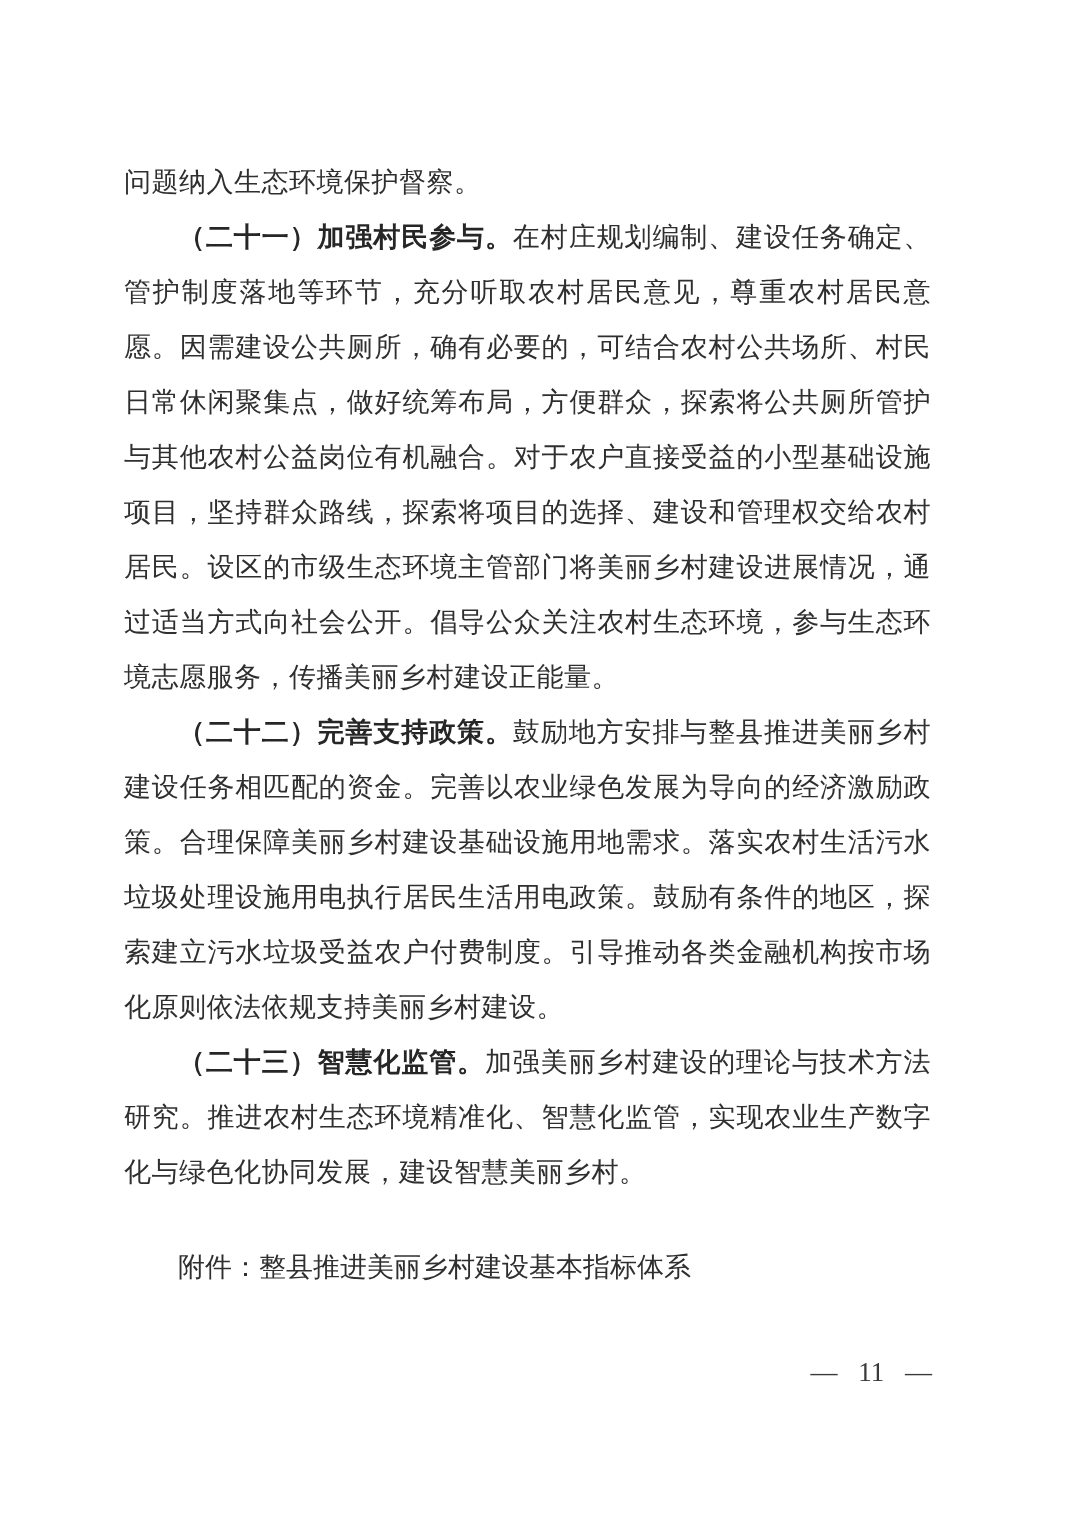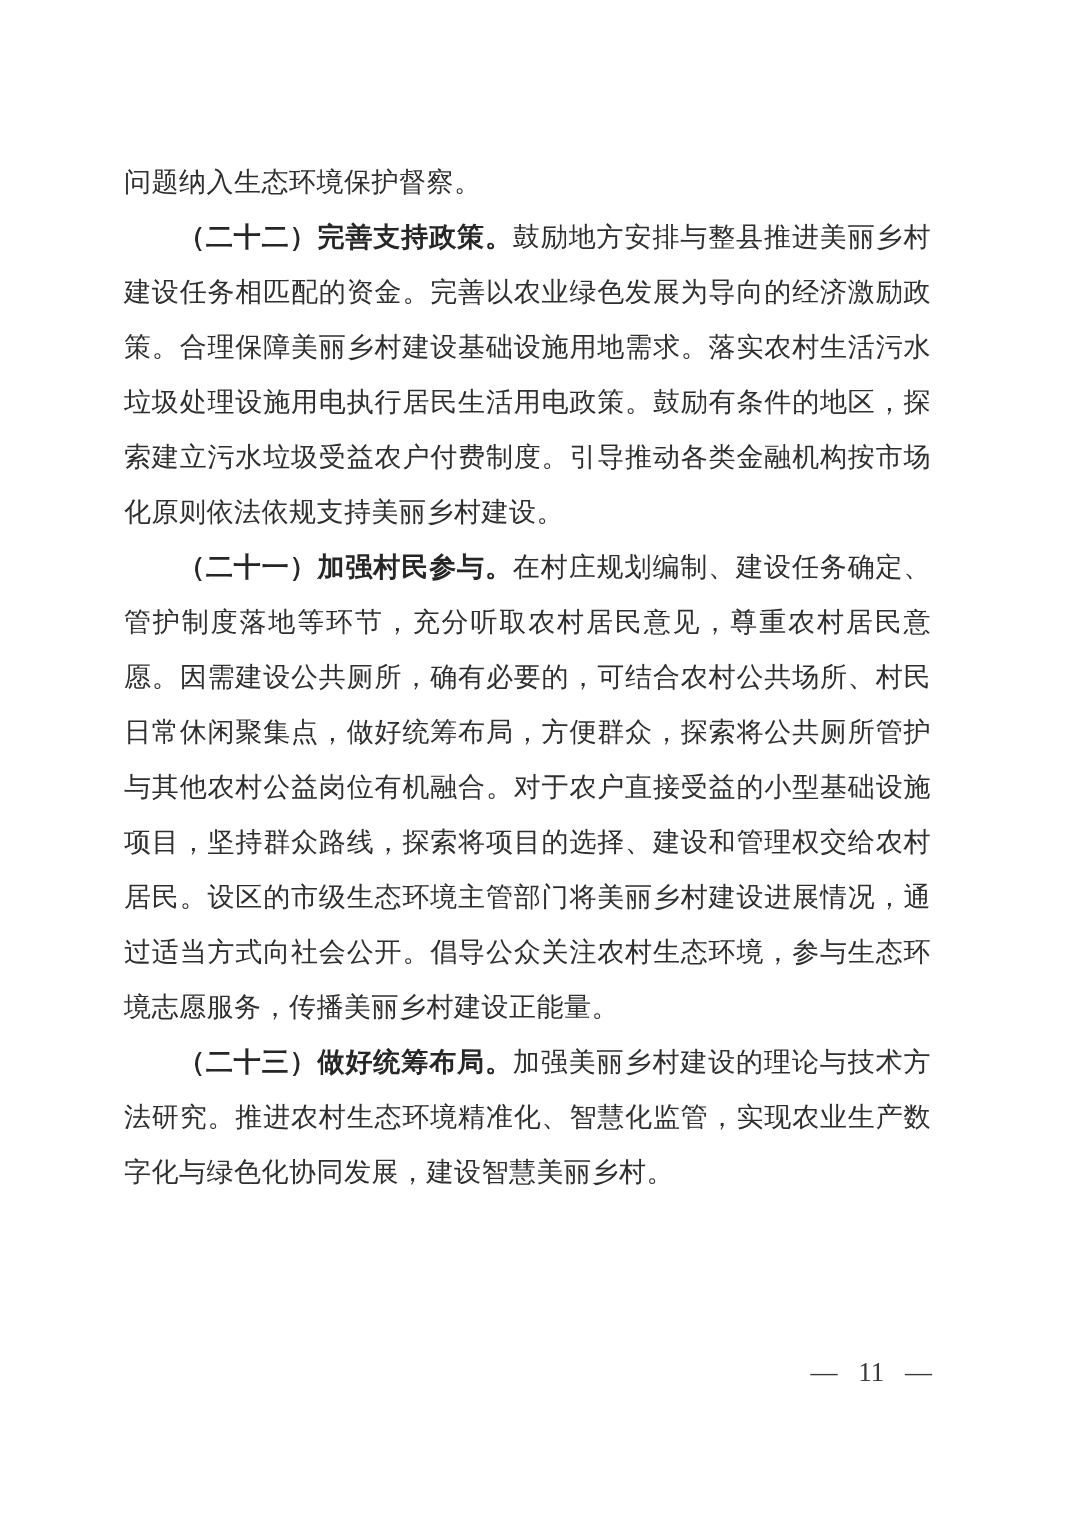--- a/index.html
+++ b/index.html
@@ -54,23 +54,24 @@
   }
 </style>
 </head>
 <body>
 
 <div class="page">
   <div class="content">
 
     <p class="para"><span>问题纳入生态环境保护督察。</span></p>
 
+    <p class="para indent"><span class="heading">（二十一）加强村民参与。</span><span>在村庄规划编制、建设任务确定、管护制度落地等环节，充分听取农村居民意见，尊重农村居民意愿。因需建设公共厕所，确有必要的，可结合农村公共场所、村民日常休闲聚集点，做好统筹布局，方便群众，探索将公共厕所管护与其他农村公益岗位有机融合。对于农户直接受益的小型基础设施项目，坚持群众路线，探索将项目的选择、建设和管理权交给农村居民。设区的市级生态环境主管部门将美丽乡村建设进展情况，通过适当方式向社会公开。倡导公众关注农村生态环境，参与生态环境志愿服务，传播美丽乡村建设正能量。</span></p>
+
     <p class="para indent"><span class="heading">（二十二）完善支持政策。</span><span>鼓励地方安排与整县推进美丽乡村建设任务相匹配的资金。完善以农业绿色发展为导向的经济激励政策。合理保障美丽乡村建设基础设施用地需求。落实农村生活污水垃圾处理设施用电执行居民生活用电政策。鼓励有条件的地区，探索建立污水垃圾受益农户付费制度。引导推动各类金融机构按市场化原则依法依规支持美丽乡村建设。</span></p>
 
-    <p class="para indent"><span class="heading">（二十一）加强村民参与。</span><span>在村庄规划编制、建设任务确定、管护制度落地等环节，充分听取农村居民意见，尊重农村居民意愿。因需建设公共厕所，确有必要的，可结合农村公共场所、村民日常休闲聚集点，做好统筹布局，方便群众，探索将公共厕所管护与其他农村公益岗位有机融合。对于农户直接受益的小型基础设施项目，坚持群众路线，探索将项目的选择、建设和管理权交给农村居民。设区的市级生态环境主管部门将美丽乡村建设进展情况，通过适当方式向社会公开。倡导公众关注农村生态环境，参与生态环境志愿服务，传播美丽乡村建设正能量。</span></p>
+    <p class="para indent"><span class="heading">（二十三）智慧化监管。</span><span>加强美丽乡村建设的理论与技术方法研究。推进农村生态环境精准化、智慧化监管，实现农业生产数字化与绿色化协同发展，建设智慧美丽乡村。</span></p>
 
-    <p class="para indent"><span class="heading">（二十三）做好统筹布局。</span><span>加强美丽乡村建设的理论与技术方法研究。推进农村生态环境精准化、智慧化监管，实现农业生产数字化与绿色化协同发展，建设智慧美丽乡村。</span></p>
-
+    <p class="attachment"><span>附件：整县推进美丽乡村建设基本指标体系</span></p>
 
   </div>
 
   <div class="footer">— 11 —</div>
 </div>
 
 </body></html>

